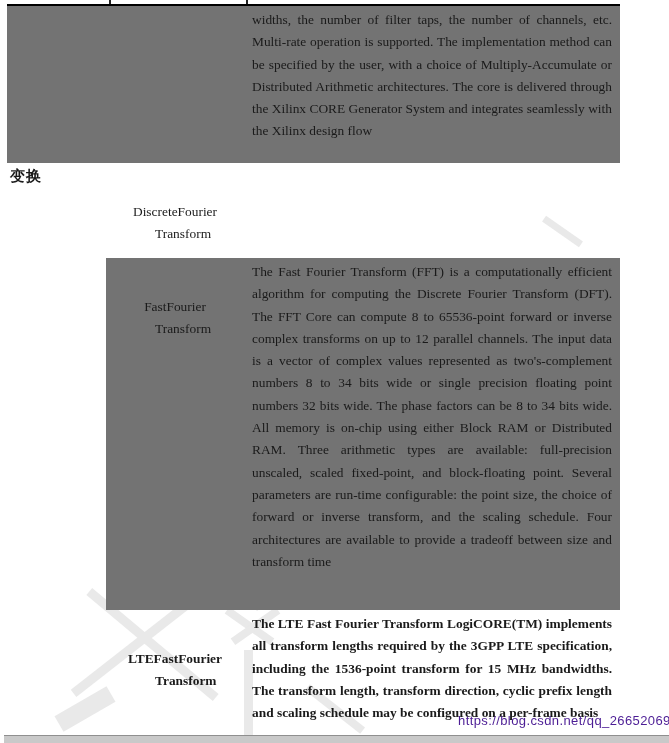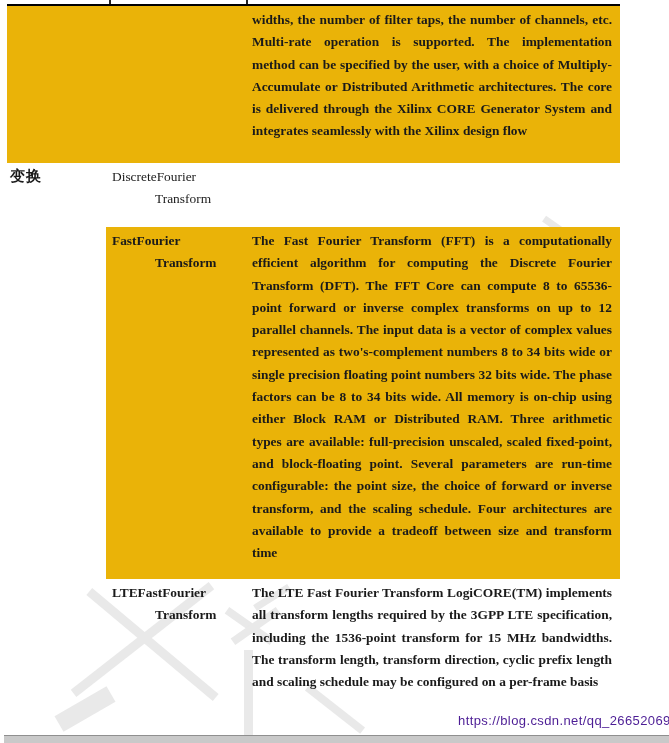--- a/index.html
+++ b/index.html
@@ -15,37 +15,37 @@
   .tick { position:absolute; top:0; width:2px; height:4px; background:#222; }
   .tick.t1 { left:109px; }
   .tick.t2 { left:246px; }
 
   .doc-table {
     position:absolute; left:7px; top:4px; width:613px;
     border-top:2px solid #000000;
   }
   .trow { display:grid; grid-template-columns:99px 140px 374px; }
   .trow.r1 { height:157px; }
-  .trow.r2 { height:64px;  }
+  .trow.r2 { height:95px;  }
   .trow.r3 { height:352px; }
   .trow.r4 { height:130px;font-weight:bold; }
 
   .cell { font-size:13.4px; line-height:22.3px; }
   .c1 { padding:2px 4px 0 3px; }
   .c2 { padding:3px 8px 0 6px; }
   .c3 { padding:3px 8px 0 6px; text-align:justify; text-justify:inter-word; }
-  .shaded { background:#eab308;font-weight:bold; }
+  .shaded { background:#737373; }
 
   .category {
     font-weight:bold;
     font-size:15px;
     font-family:"Liberation Sans", sans-serif;
     letter-spacing:1px;
   }
-  .name-line1 { display:flex; justify-content:flex-start; }
+  .name-line1 { display:flex; justify-content:center;margin-top:35px; }
   .name-line2 { text-align:left;margin-left:43px; }
 
   
   .wm { position:absolute; background:#e9e9e9; pointer-events:none; }
   .wm.s1 { left:55px;  top:635px; width:175px; height:9px;  transform:rotate(-38deg); }
   .wm.s2 { left:70px;  top:640px; width:165px; height:9px;  transform:rotate(40deg); }
   .wm.s3 { left:244px; top:650px; width:9px;   height:95px; }
   .wm.s4 { left:222px; top:622px; width:55px;  height:8px;  transform:rotate(35deg); }
   .wm.s5 { left:228px; top:622px; width:55px;  height:8px;  transform:rotate(-35deg); }
   .wm.s6 { left:55px;  top:700px; width:60px;  height:18px; transform:rotate(-30deg); }

